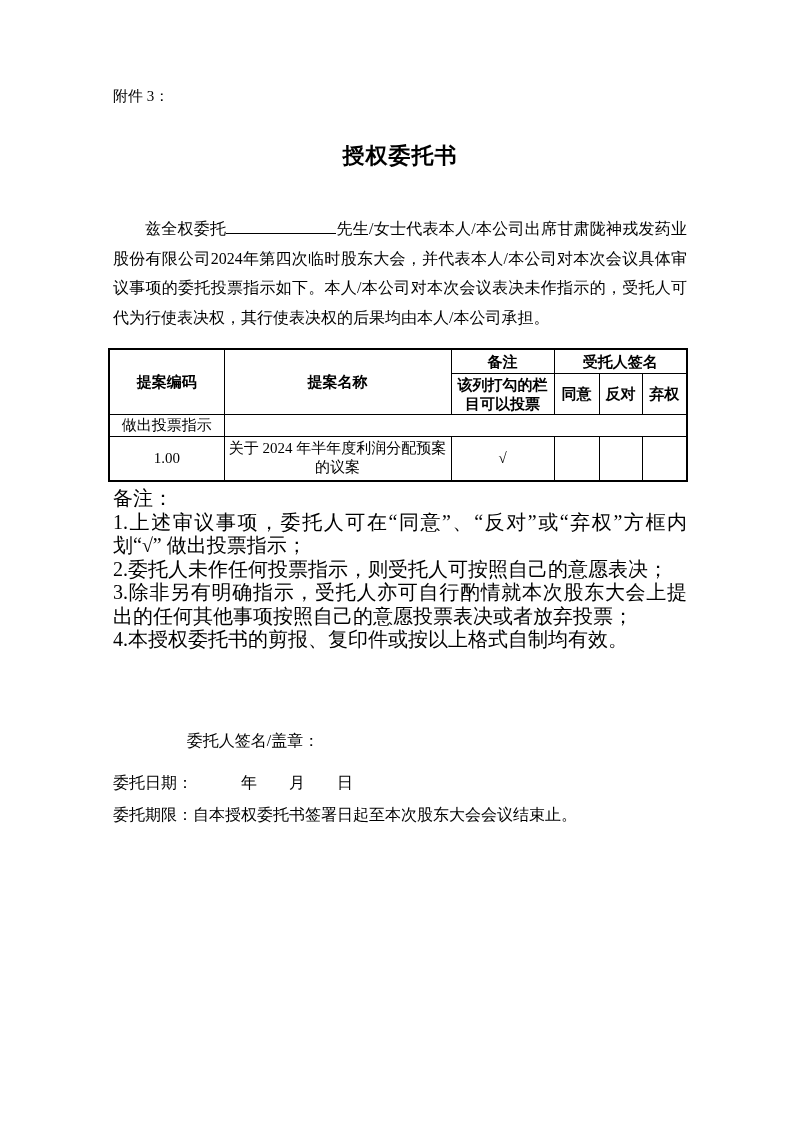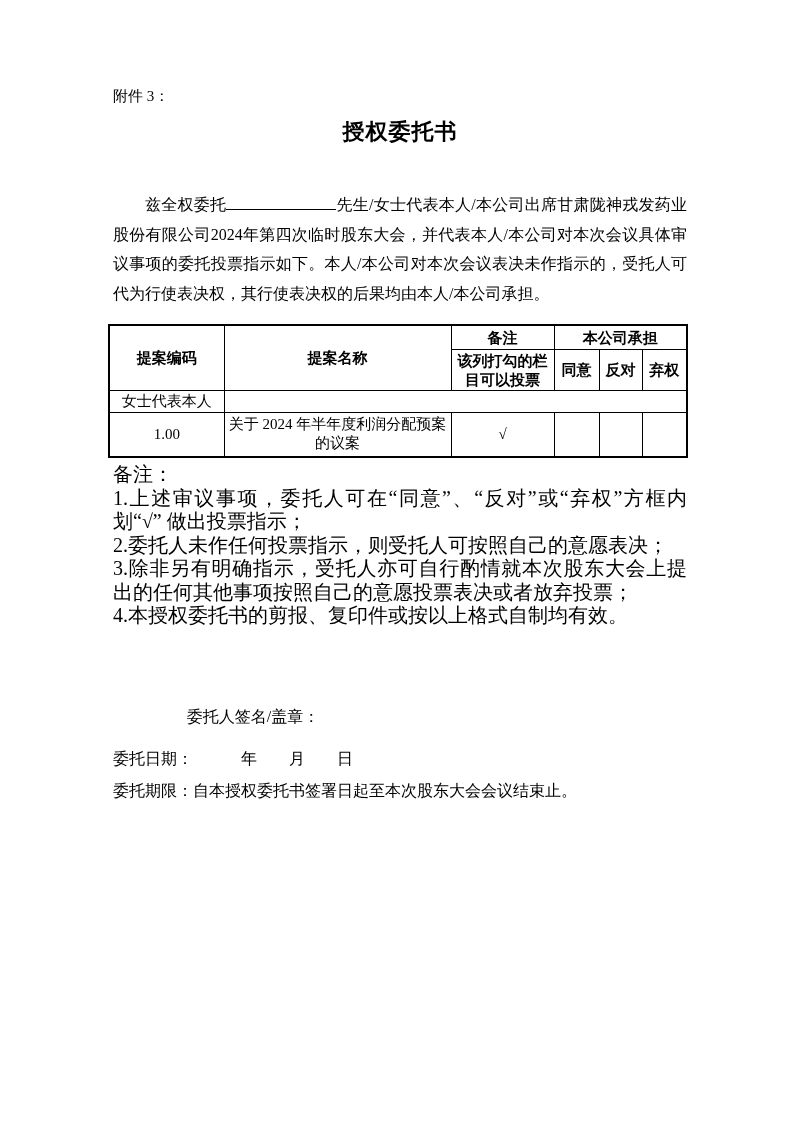--- a/index.html
+++ b/index.html
@@ -15,21 +15,21 @@
   .content {
     position: absolute;
     left: 113px; top: 86px;
     width: 574px;
   }
   .attachment-label {
     font-size: 15px;
     line-height: 20px;
   }
   .doc-title {
-    margin-top: 12px;
+    margin-top: 36px;
     text-align: center;
     font-size: 22px;
     font-weight: bold;
     line-height: 28px;
     font-family: "Liberation Sans", "DejaVu Sans", sans-serif;
     letter-spacing: 1px;
   }
   .intro {
     margin-top: 44px;
     font-size: 16px;
@@ -111,30 +111,30 @@
         <col style="width:103px">
         <col style="width:45px">
         <col style="width:43px">
         <col style="width:45px">
       </colgroup>
       <tbody>
           <tr class="hdr-row-1">
         <th rowspan="2">提案编码</th>
         <th rowspan="2">提案名称</th>
         <th>备注</th>
-        <th colspan="3">本公司承担</th>
+        <th colspan="3">受托人签名</th>
       </tr>
       <tr class="hdr-row-2">
         <th>该列打勾的栏目可以投票</th>
         <th>同意</th>
         <th>反对</th>
         <th>弃权</th>
       </tr>
       <tr class="section-row">
-        <td class="left-cell">女士代表本人</td>
+        <td class="left-cell">做出投票指示</td>
         <td colspan="5"></td>
       </tr>
       <tr class="data-row">
         <td>1.00</td>
         <td class="left-cell">关于 2024 年半年度利润分配预案的议案</td>
         <td>√</td>
         <td></td>
         <td></td>
         <td></td>
       </tr>

